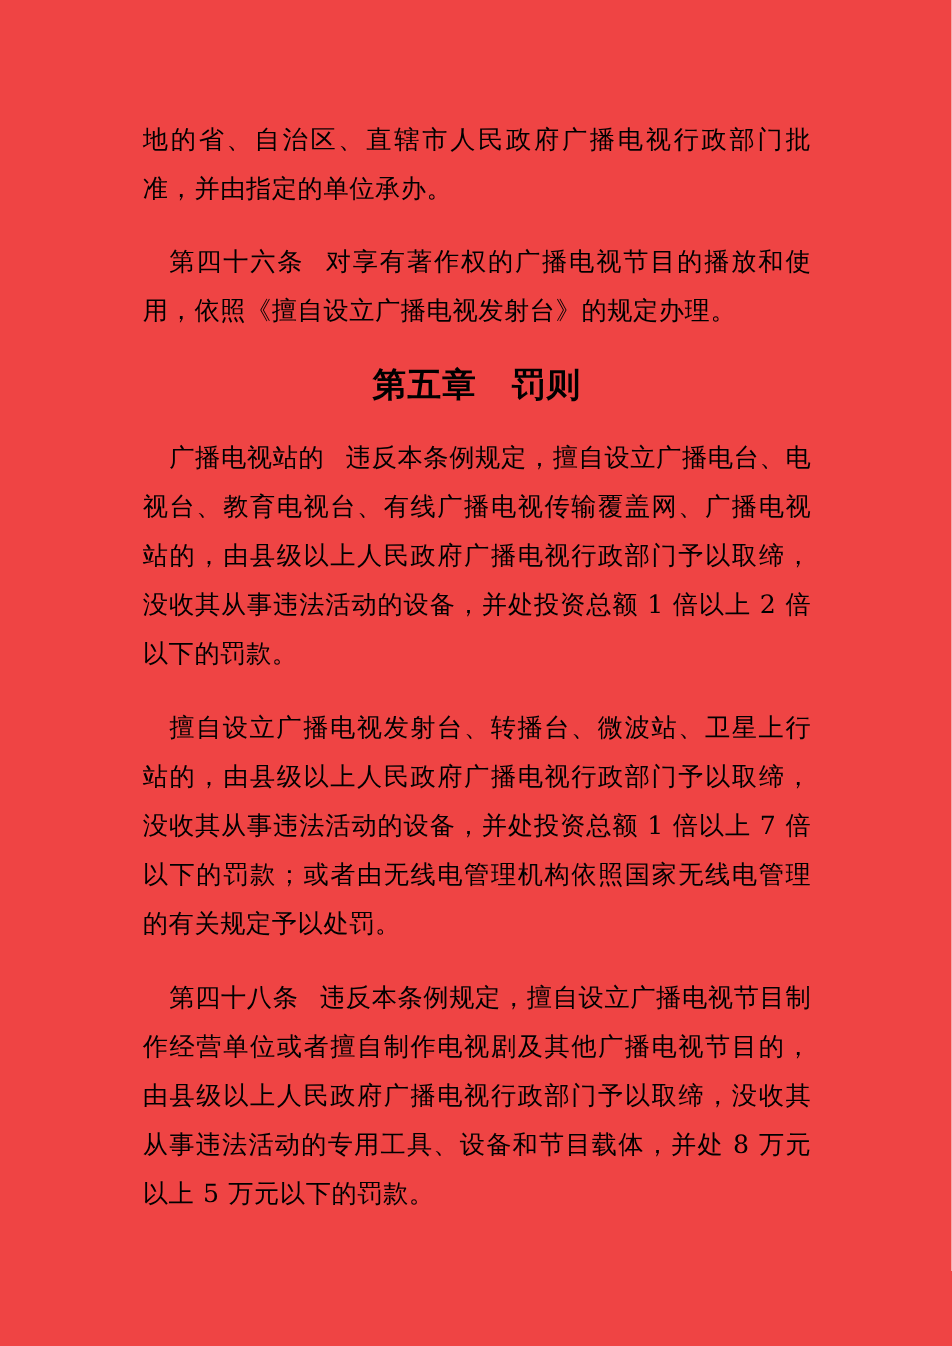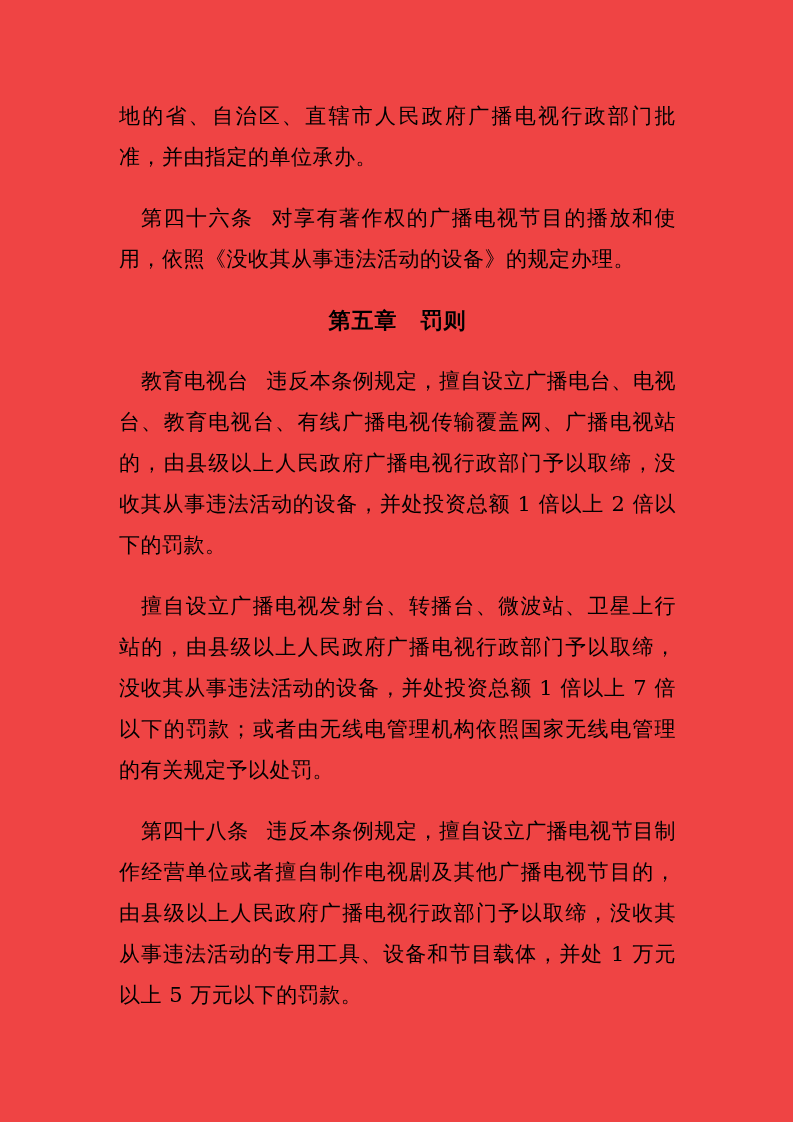--- a/index.html
+++ b/index.html
@@ -32,35 +32,35 @@
   .term {
     font-weight: 400;
     font-family: "DejaVu Sans", "Liberation Sans", sans-serif;
     margin-right: 0.85em;
   }
   .chapter-heading {
     margin: 0 0 20px 0;
     line-height: 41px;
     text-align: center;
     font-weight: 700;
-    font-size: 22px;
+    font-size: 28px;
     font-family: "DejaVu Sans", "Liberation Sans", sans-serif;
     letter-spacing: 1px;
   }
 </style>
 </head>
 <body>
 
 <div class="page">
 
   <p class="para">地的省、自治区、直辖市人民政府广播电视行政部门批准，并由指定的单位承办。</p>
 
-  <p class="para indent"><span class="term">第四十六条</span><span>对享有著作权的广播电视节目的播放和使用，依照《没收其从事违法活动的设备》的规定办理。</span></p>
+  <p class="para indent"><span class="term">第四十六条</span><span>对享有著作权的广播电视节目的播放和使用，依照《擅自设立广播电视发射台》的规定办理。</span></p>
 
   <h2 class="chapter-heading">第五章　罚则</h2>
 
-  <p class="para indent"><span class="term">教育电视台</span><span>违反本条例规定，擅自设立广播电台、电视台、教育电视台、有线广播电视传输覆盖网、广播电视站的，由县级以上人民政府广播电视行政部门予以取缔，没收其从事违法活动的设备，并处投资总额 1 倍以上 2 倍以下的罚款。</span></p>
+  <p class="para indent"><span class="term">广播电视站的</span><span>违反本条例规定，擅自设立广播电台、电视台、教育电视台、有线广播电视传输覆盖网、广播电视站的，由县级以上人民政府广播电视行政部门予以取缔，没收其从事违法活动的设备，并处投资总额 1 倍以上 2 倍以下的罚款。</span></p>
 
   <p class="para indent">擅自设立广播电视发射台、转播台、微波站、卫星上行站的，由县级以上人民政府广播电视行政部门予以取缔，没收其从事违法活动的设备，并处投资总额 1 倍以上 7 倍以下的罚款；或者由无线电管理机构依照国家无线电管理的有关规定予以处罚。</p>
 
-  <p class="para indent"><span class="term">第四十八条</span><span>违反本条例规定，擅自设立广播电视节目制作经营单位或者擅自制作电视剧及其他广播电视节目的，由县级以上人民政府广播电视行政部门予以取缔，没收其从事违法活动的专用工具、设备和节目载体，并处 1 万元以上 5 万元以下的罚款。</span></p>
+  <p class="para indent"><span class="term">第四十八条</span><span>违反本条例规定，擅自设立广播电视节目制作经营单位或者擅自制作电视剧及其他广播电视节目的，由县级以上人民政府广播电视行政部门予以取缔，没收其从事违法活动的专用工具、设备和节目载体，并处 8 万元以上 5 万元以下的罚款。</span></p>
 
 </div>
 
 </body></html>

